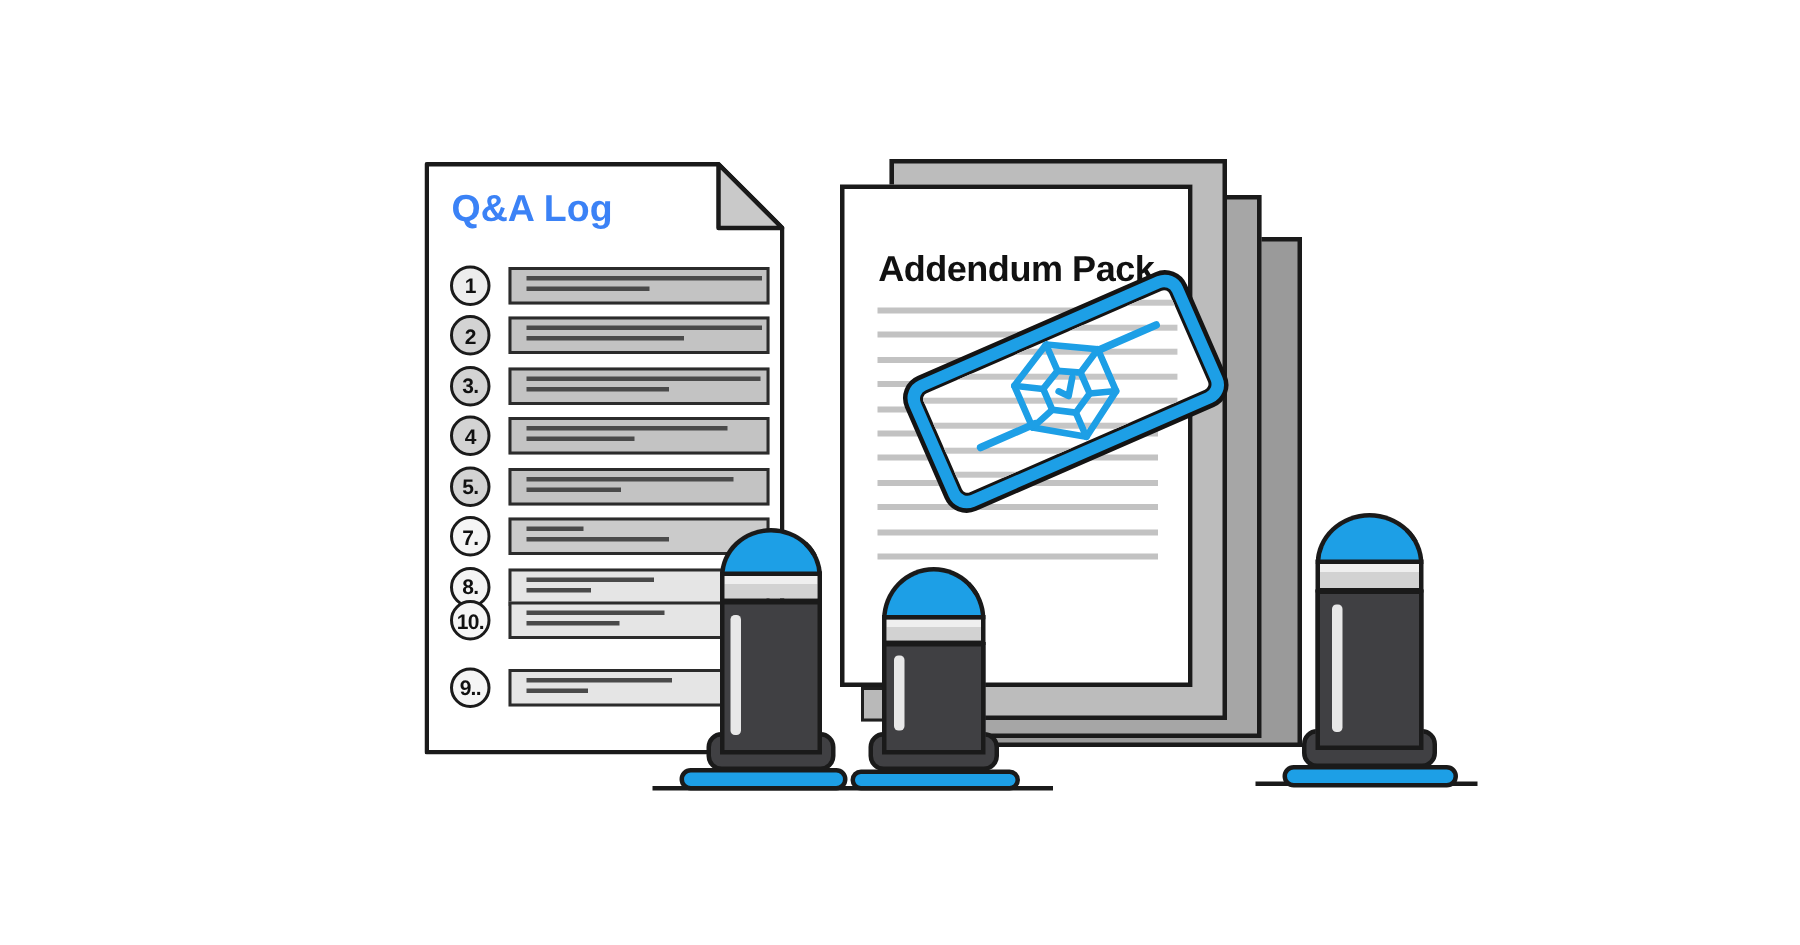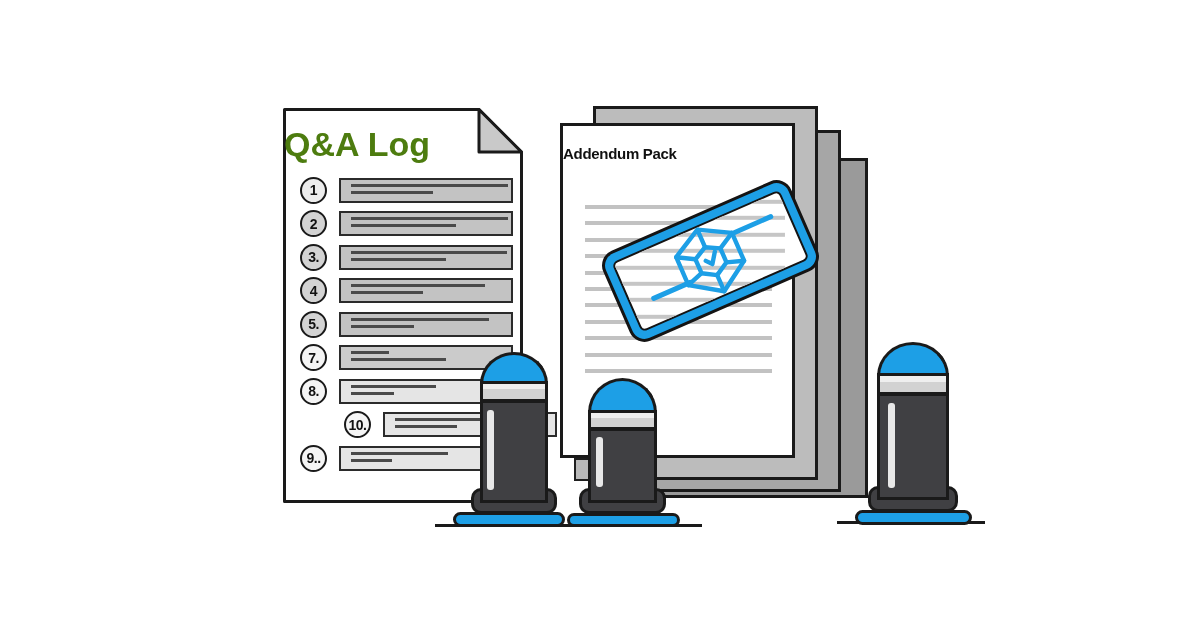--- a/index.html
+++ b/index.html
@@ -5,22 +5,22 @@
   html,body{margin:0;padding:0;background:#ffffff;}
   .scene{position:relative;width:1200px;height:630px;background:#ffffff;overflow:hidden;
          font-family:"Liberation Sans","DejaVu Sans",sans-serif;}
 
   
   .page{position:absolute;box-sizing:border-box;border:3px solid #1a1a1a;}
   .back3{left:638px;top:158px;width:230px;height:340px;background:#9a9a9a;z-index:1;}
   .back2{left:615px;top:130px;width:226px;height:362px;background:#a6a6a6;z-index:1;}
   .back1{left:593px;top:106px;width:225px;height:374px;background:#bcbcbc;z-index:1;}
   .front{left:560px;top:123px;width:235px;height:335px;background:#ffffff;z-index:2;}
-  .addendum-title{position:absolute;left:0;top:19px;width:100%;
-                  font-size:15px;font-weight:bold;color:#111;letter-spacing:-0.3px;}
+  .addendum-title{position:absolute;left:0;top:40px;width:100%;text-align:center;
+                  font-size:24px;font-weight:bold;color:#111;letter-spacing:-0.3px;}
   .addendum-lines{position:absolute;left:22px;top:79px;width:187px;}
   .addendum-line{height:4px;background:#c2c2c2;margin-bottom:12.4px;}
   .corner-tab{position:absolute;left:574px;top:458px;width:20px;height:23px;background:#b9b9b9;
               box-sizing:border-box;border:2.5px solid #1f1f1f;z-index:3;}
 
   
   .card{position:absolute;left:608px;top:212px;width:205px;height:98px;
         transform:rotate(-23.6deg);background:#1d9fe6;box-sizing:border-box;
         border:3px solid #141414;border-radius:16px;z-index:4;}
   .card-inner{position:absolute;left:8px;top:8px;right:8px;bottom:8px;background:#ffffff;
@@ -30,21 +30,21 @@
               background:repeating-linear-gradient(to bottom,#c6c6c6 0px,#c6c6c6 4px,transparent 4px,transparent 16.4px);
               background-position:0 9px;}
   .cube-svg{position:absolute;left:50%;top:50%;margin-left:-40px;margin-top:-38px;}
   .card-dash{position:absolute;height:5px;width:45px;background:#1d9fe6;border-radius:3px;}
   .dash-left{left:20px;top:62%;}
   .dash-right{right:14px;top:24%;}
 
   
   .qa-doc{position:absolute;left:283px;top:108px;width:240px;height:395px;z-index:2;}
   .qa-svg{position:absolute;left:0;top:0;}
-  .qa-title{position:absolute;left:1px;top:17px;font-size:34px;font-weight:bold;color:#4d7c0f;}
+  .qa-title{position:absolute;left:18px;top:17px;font-size:25px;font-weight:bold;color:#3b82f6;}
   .qa-row{position:absolute;left:0;width:240px;height:28px;}
   .qa-circle{position:absolute;left:17px;top:0;width:27px;height:27px;border-radius:50%;
              box-sizing:border-box;border:2.5px solid #1a1a1a;display:flex;align-items:center;
              justify-content:center;font-size:14px;font-weight:bold;color:#111;letter-spacing:-0.5px;}
   .c-light{background:#ededed;} .c-gray{background:#d3d3d3;} .c-white{background:#f5f5f5;}
   .qa-bar{position:absolute;left:56px;top:1px;width:174px;height:25px;box-sizing:border-box;
           border:2.5px solid #2b2b2b;padding:4px 0 0 10px;}
   .b-medium{background:#c3c3c3;} .b-medium2{background:#cbcbcb;} .b-light{background:#e5e5e5;}
   .qa-line{height:3px;background:#4a4a4a;margin-bottom:4px;}
 
@@ -170,21 +170,21 @@
         </div>
         <div class="qa-row" style="top: 269.5px;">
           <div class="qa-circle c-white">
             <span>8.</span>
           </div>
           <div class="qa-bar b-light">
             <div class="qa-line" style="width:85px"></div>
             <div class="qa-line" style="width:43px"></div>
           </div>
         </div>
-        <div class="qa-row" style="top: 303px; margin-left: 44px;">
+        <div class="qa-row" style="top: 292px;">
           <div class="qa-circle c-white">
             <span>10.</span>
           </div>
           <div class="qa-bar b-light">
             <div class="qa-line" style="width:92px"></div>
             <div class="qa-line" style="width:62px"></div>
           </div>
         </div>
         <div class="qa-row" style="top: 336.5px;">
           <div class="qa-circle c-white">

